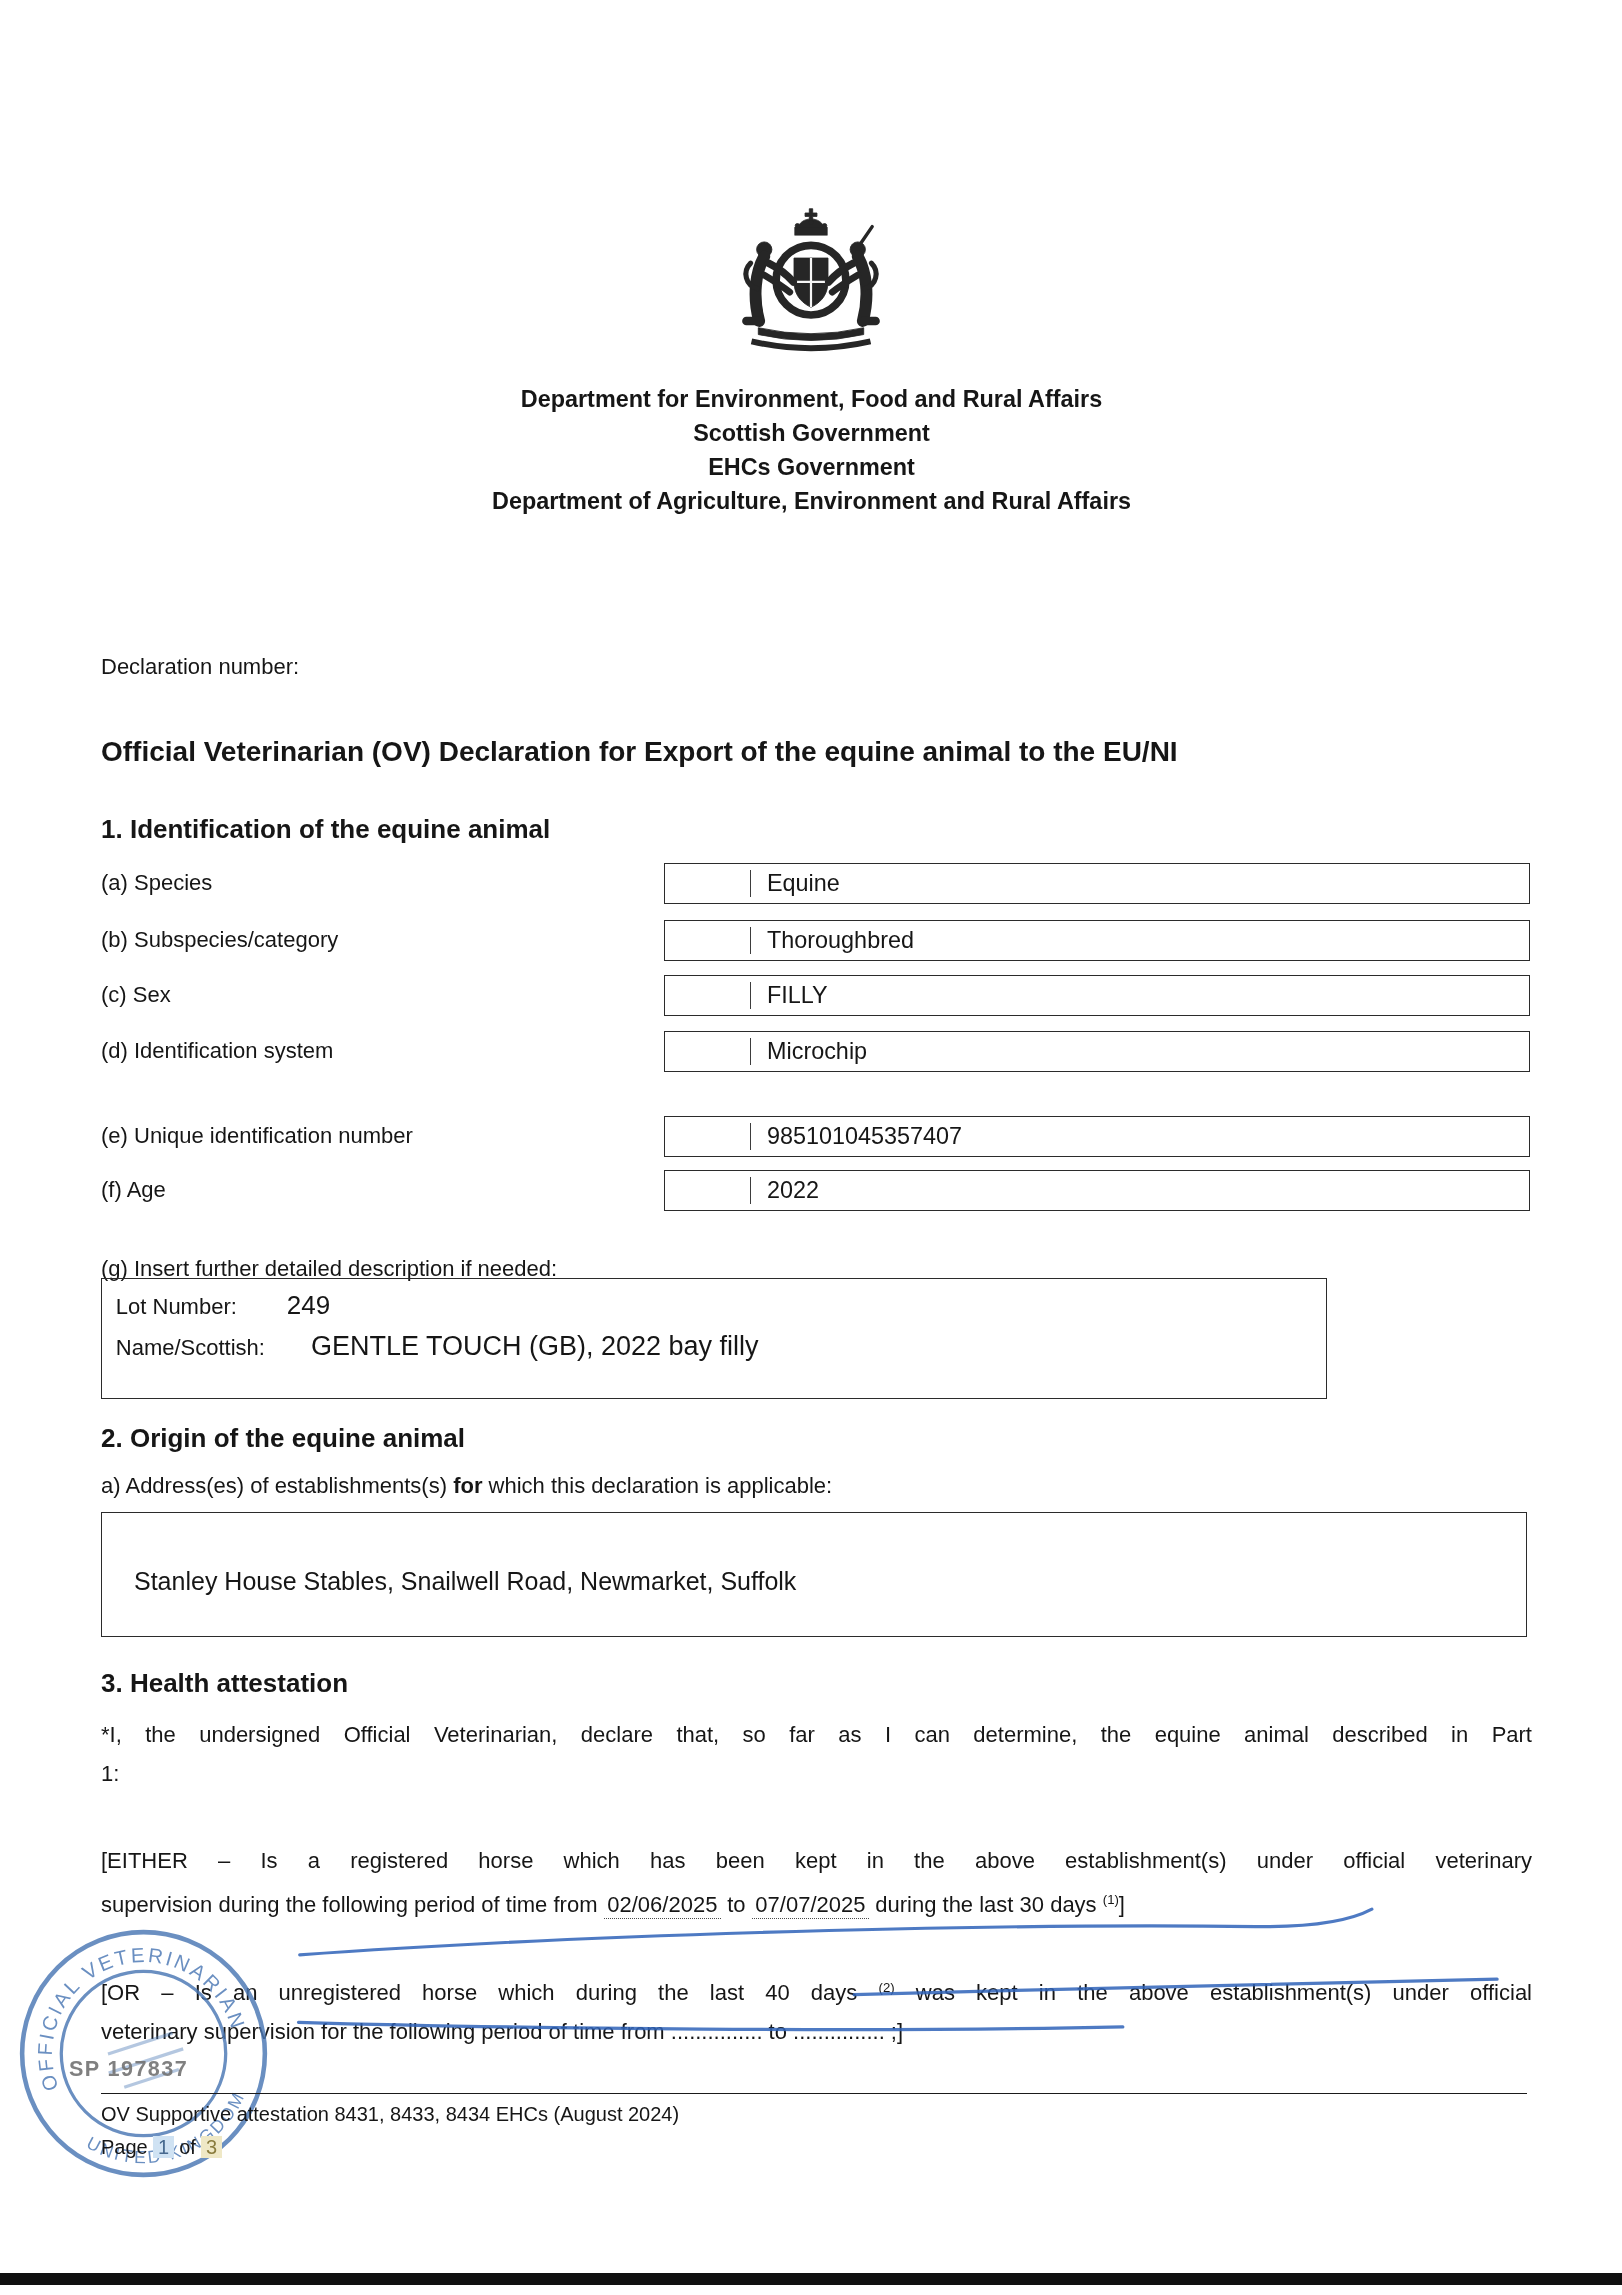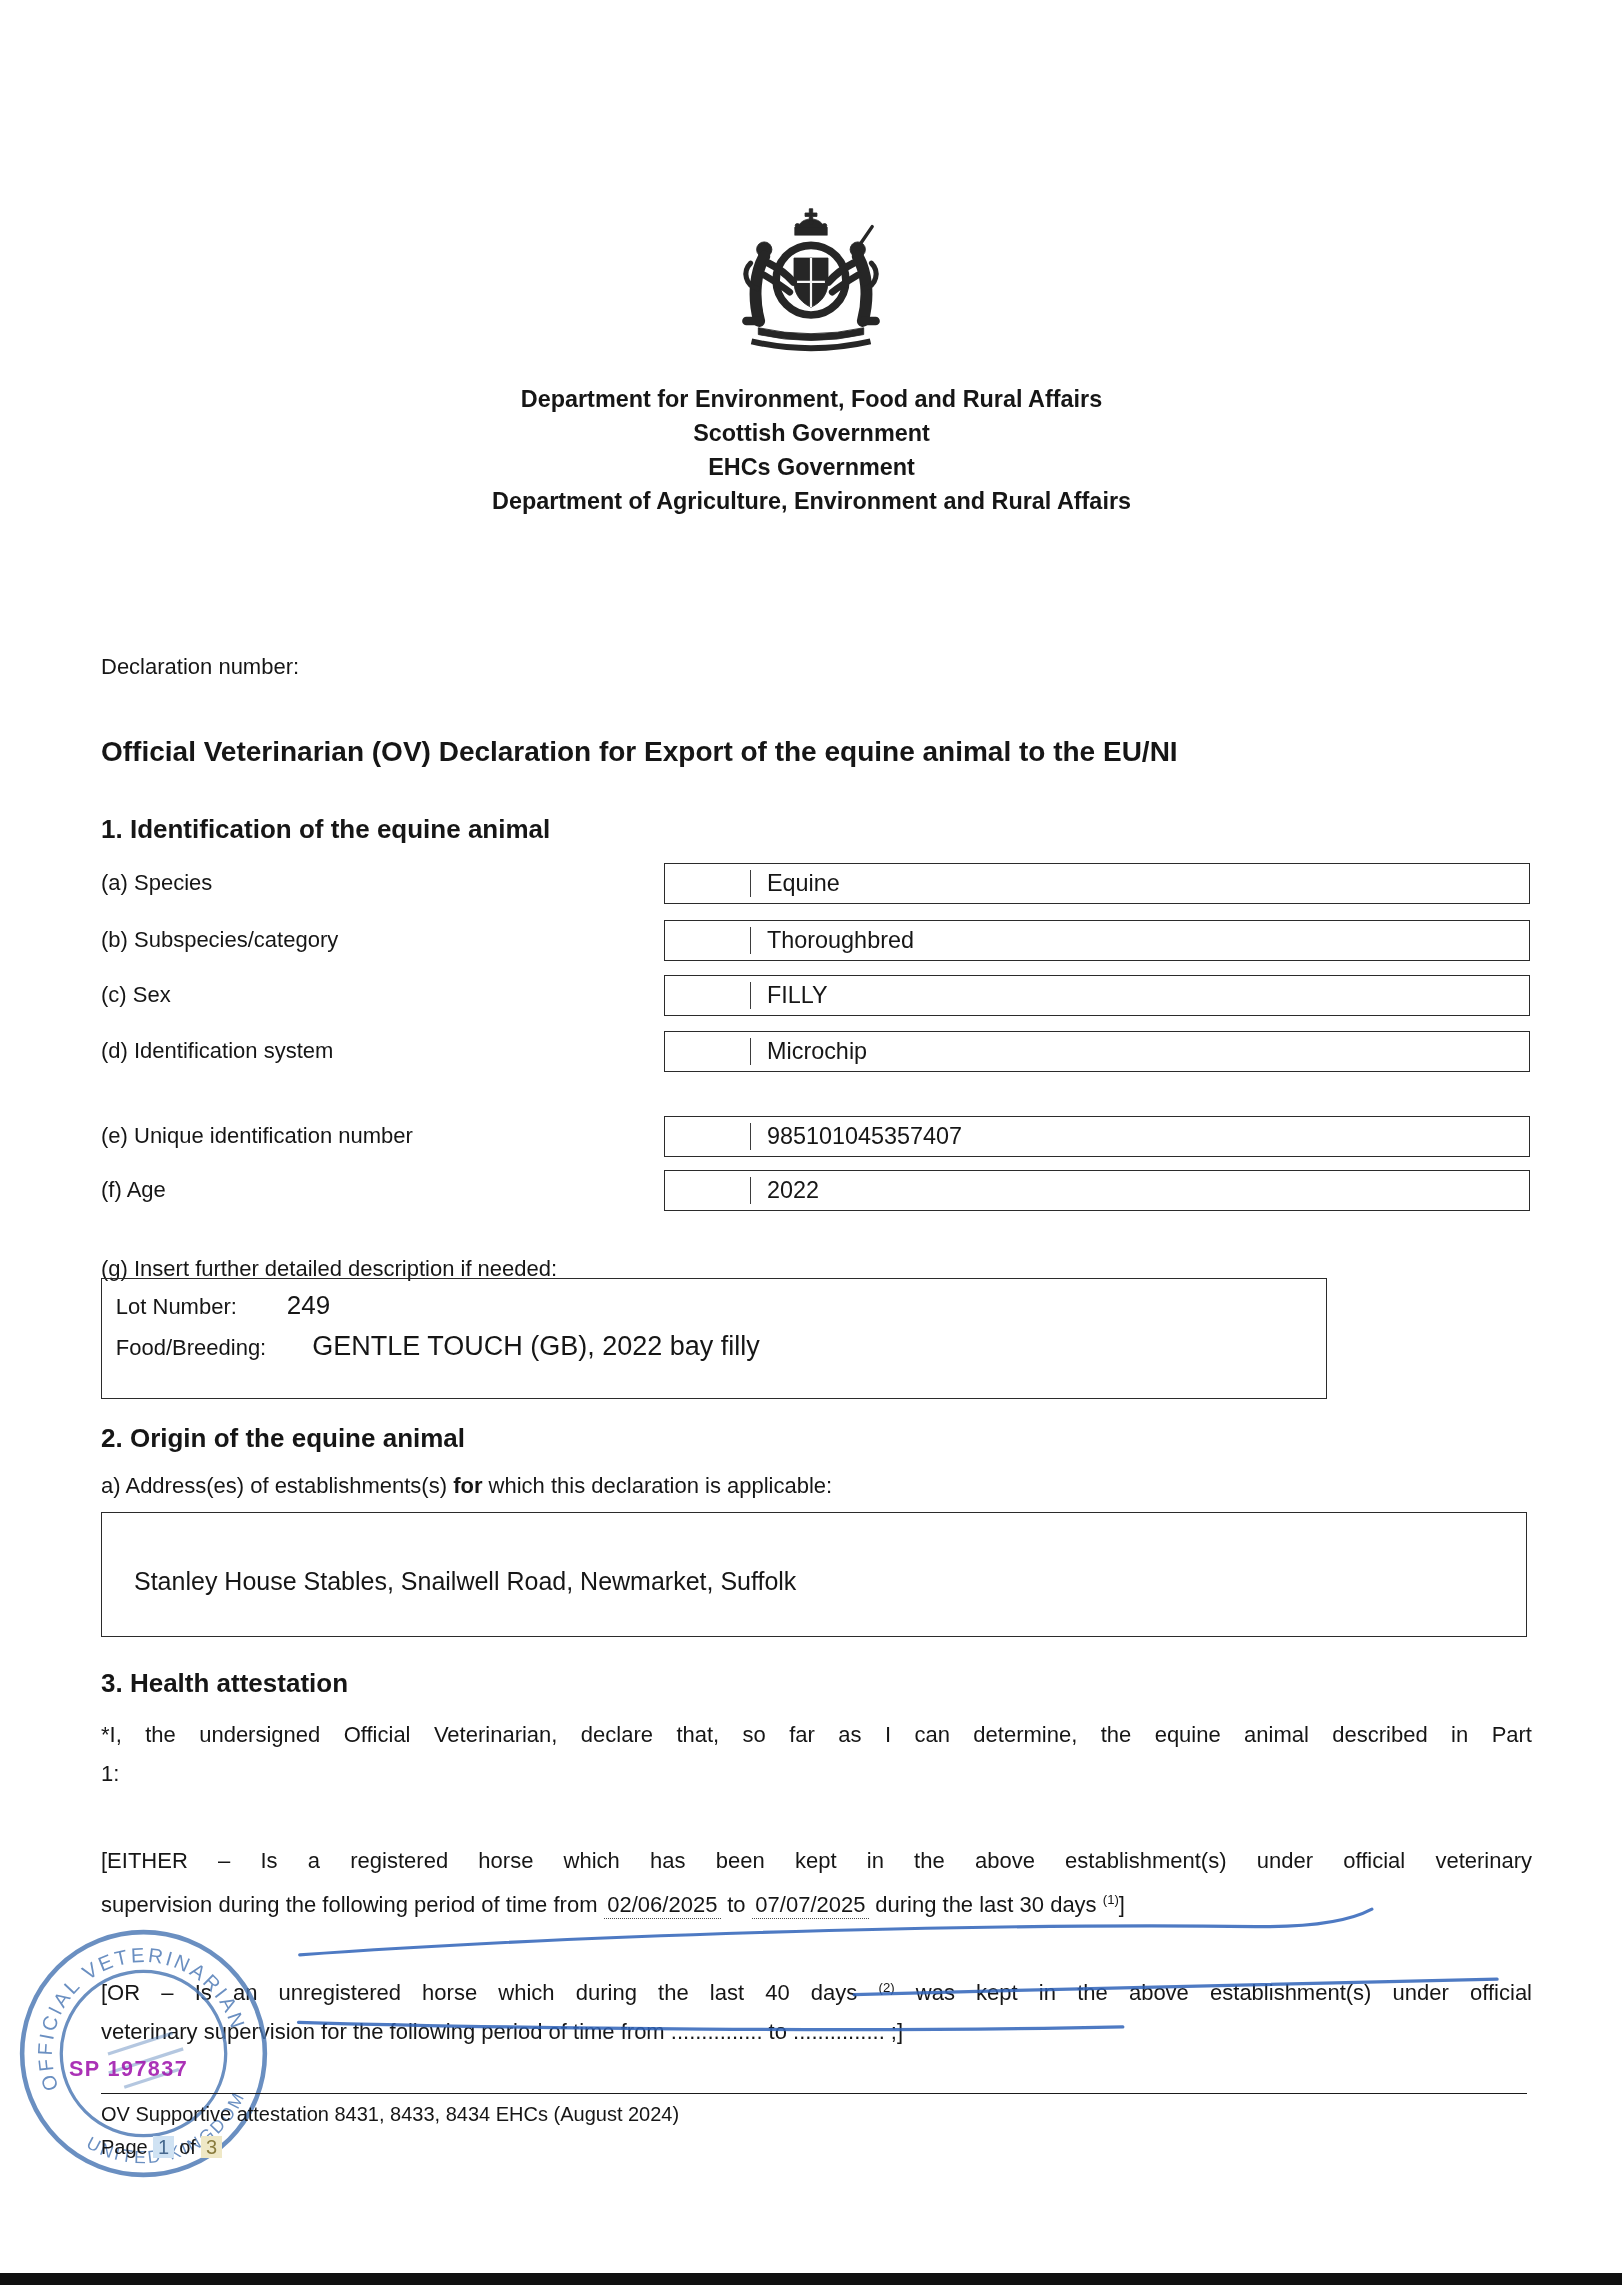--- a/index.html
+++ b/index.html
@@ -40,21 +40,21 @@
   .jl{text-align:justify;text-align-last:justify;}
   .dotted{border-bottom:1.8px dotted #4a4a4a;padding:0 3.7px 0.9px 3.7px;}
   sup{font-size:0.60em;vertical-align:super;}
 
   
   .swoosh{position:absolute;left:271px;top:1901px;width:1157px;height:73px;pointer-events:none;}
   .strikes{position:absolute;left:101px;top:1968px;width:1431px;height:115px;pointer-events:none;}
 
   
   .stamp{position:absolute;left:13px;top:1923px;width:261px;height:261px;opacity:0.82;}
-  .stamp-code{position:absolute;left:69px;top:2056px;font-size:21.6px;color:#a21caf;letter-spacing:1.4px;font-weight:bold;opacity:0.9;}
+  .stamp-code{position:absolute;left:69px;top:2056px;font-size:21.6px;color:#737373;letter-spacing:1.4px;font-weight:bold;opacity:0.9;}
 
   
   .footer-rule{position:absolute;left:101px;top:2093px;width:1426px;border-top:1.8px solid #1a1a1a;}
   .footer-line1{position:absolute;left:101px;top:2103px;font-size:20px;}
   .footer-line2{position:absolute;left:101px;top:2136px;font-size:20px;}
   .pg-num{background:#cfe2f3;color:#47698f;padding:0 4.6px;}
   .pg-total{background:#efe8c6;color:#8a7c3e;padding:0 4.6px;}
 
   .scan-bar{position:absolute;left:0;top:2273px;width:1623px;height:12px;background:#101010;}
 </style>
@@ -154,21 +154,21 @@
     </div>
   </div>
 
   <div class="g-label">(g) Insert further detailed description if needed:</div>
   <div class="g-box">
     <div class="g-row">
       <span class="lbl">Lot Number:</span>
         <span class="lot-value">249</span>
     </div>
     <div class="g-row">
-      <span class="lbl">Food/Breeding:</span>
+      <span class="lbl">Name/Scottish:</span>
         <span class="name-value">GENTLE TOUCH (GB), 2022 bay filly</span>
     </div>
   </div>
 
   <div class="sec-heading" style="top:1423px;">2. Origin of the equine animal</div>
   <div class="addr-line"><span>a) Address(es) of establishments(s) </span><b>for</b><span> which this declaration is applicable:</span></div>
   <div class="addr-box">
     <div class="addr-text">Stanley House Stables, Snailwell Road, Newmarket, Suffolk</div>
   </div>
 

